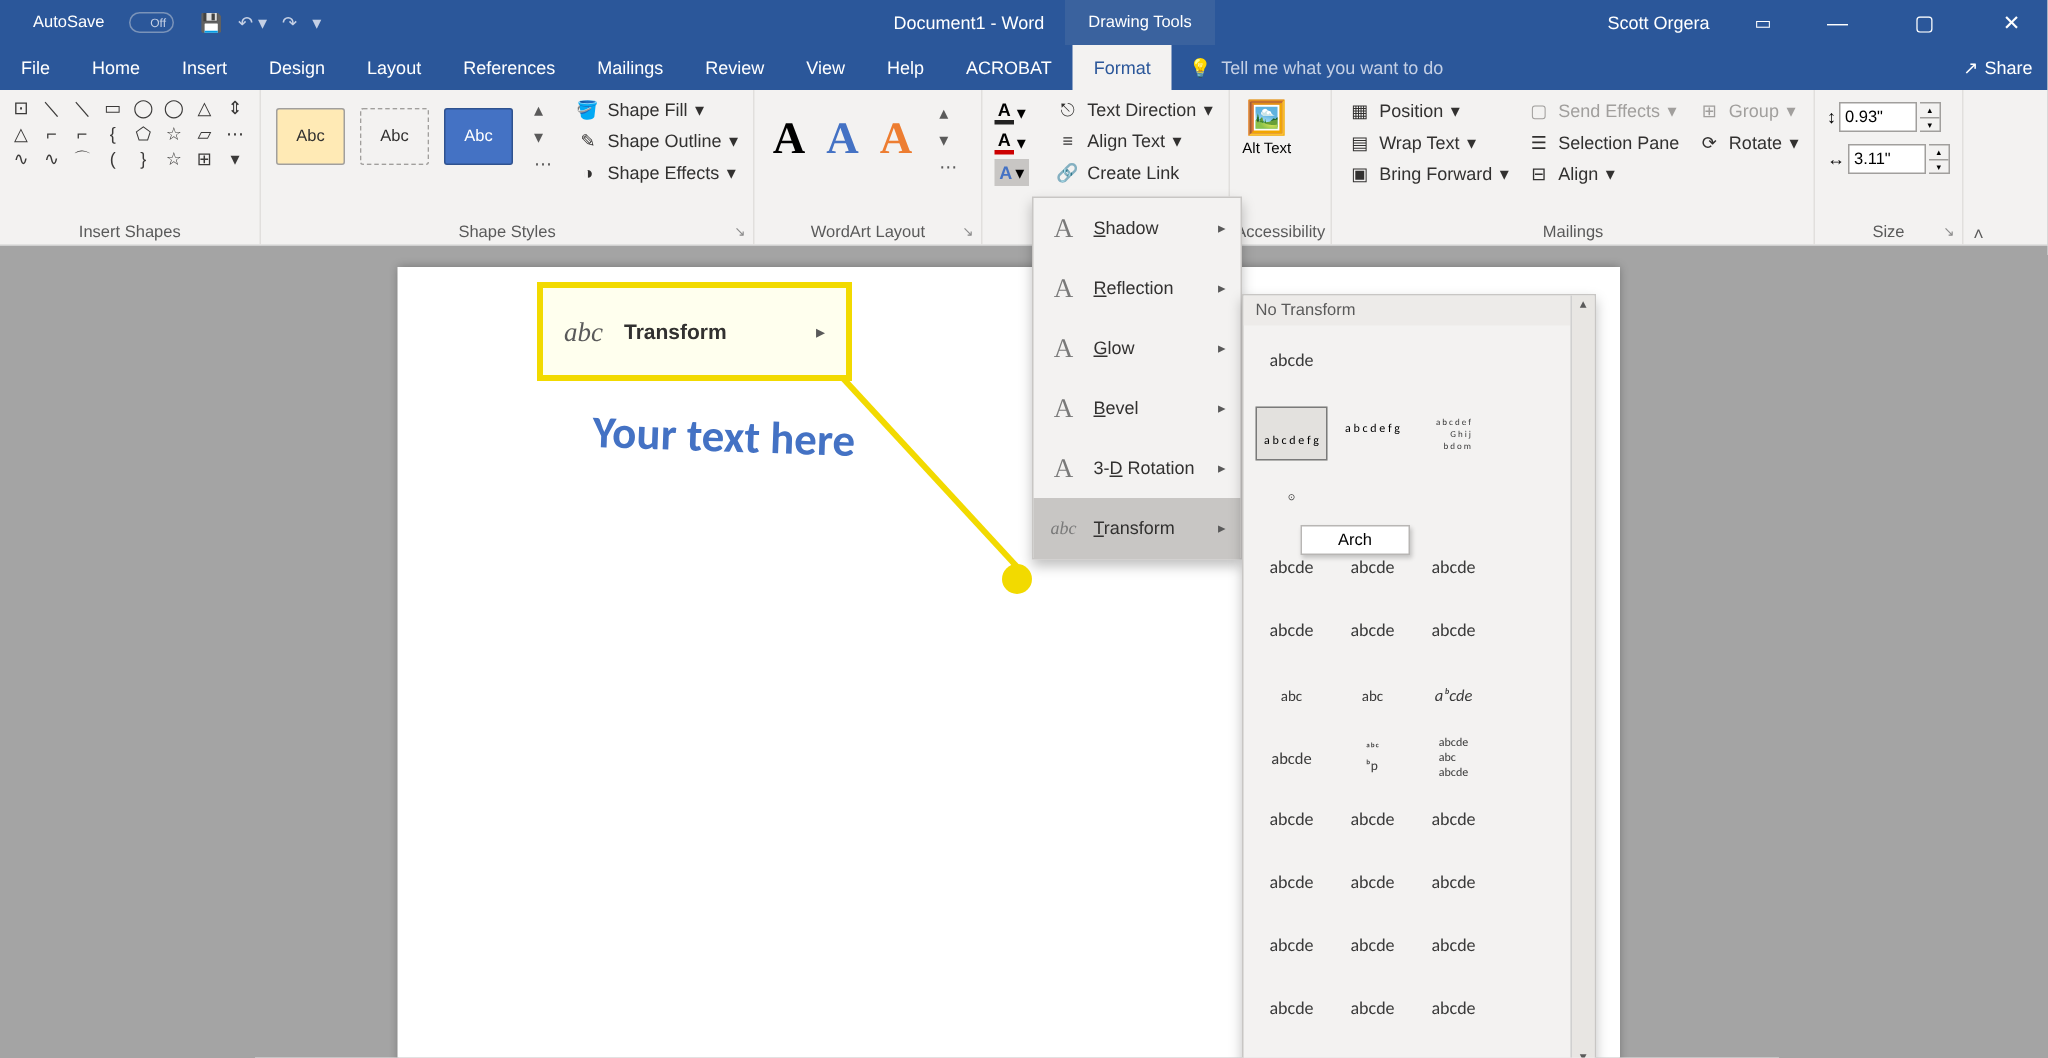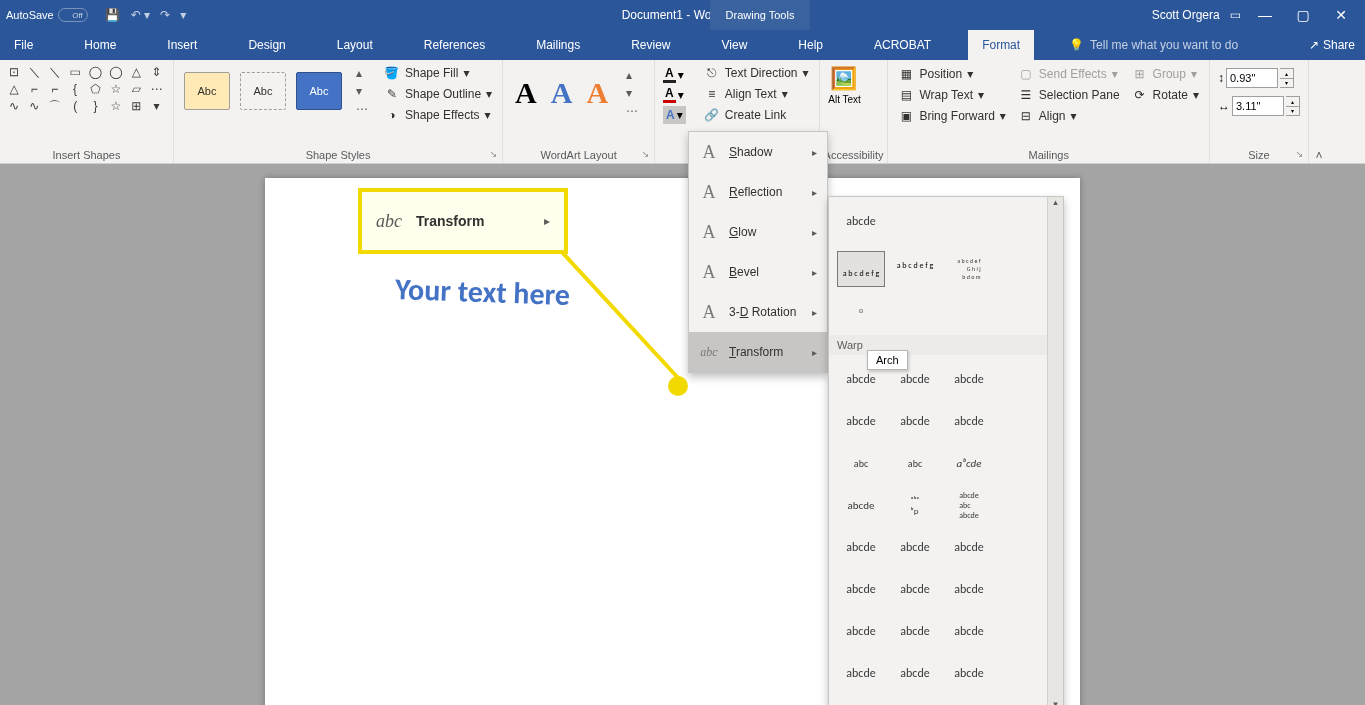--- a/index.html
+++ b/index.html
@@ -1,26 +1,26 @@
 <!DOCTYPE html>
 <html><head>
 <meta charset="utf-8">
 <style>
 * { margin: 0; padding: 0; box-sizing: border-box; }
 body { font-family: "Segoe UI", Tahoma, sans-serif; font-size: 12px; background: #a4a4a4; width: 1365px; height: 705px; overflow: hidden; position: relative; }
 .title-bar { background: #2b579a; height: 30px; display: flex; align-items: center; color: #fff; }
 .title-left { display: flex; align-items: center; padding: 0 6px; gap: 8px; }
-.autosave { display: flex; align-items: center; gap: 4px; font-size: 11px; }
+.autosave { display: flex; align-items: center; gap: 16px; font-size: 11px; margin-left: 16px; }
 .toggle { width: 30px; height: 14px; border: 1px solid #7a93b9; border-radius: 8px; display: flex; align-items: center; justify-content: flex-end; padding: 0 4px; font-size: 8px; color: #c5d0e5; }
 .qat { display: flex; gap: 10px; margin-left: 10px; color: #c5d0e5; }
 .title-center { flex: 1; text-align: center; font-size: 12px; color: #fff; position: relative; }
 .drawing-tools-tab { position: absolute; left: 710px; top: 0; width: 100px; height: 30px; background: #3a629e; color: #fff; font-size: 11px; display: flex; align-items: center; justify-content: center; }
-.title-right { display: flex; align-items: center; gap: 10px; padding-right: 10px; }
+.title-right { display: flex; align-items: center; gap: 30px; padding-right: 10px; }
 .win-btn { width: 28px; text-align: center; color: #fff; font-size: 14px; }
-.menu-bar { background: #2b579a; height: 30px; display: flex; align-items: center; color: #fff; position: relative; gap: 23px; }
+.menu-bar { background: #2b579a; height: 30px; display: flex; align-items: center; color: #fff; position: relative; }
 .menu-item { padding: 0 14px; font-size: 12px; cursor: pointer; height: 100%; display: flex; align-items: center; }
 .menu-item.active { background: #f3f2f1; color: #2b579a; }
 .tell-me { display: flex; align-items: center; gap: 6px; color: #c5d0e5; font-size: 12px; margin-left: 12px; }
 .share-btn { position: absolute; right: 10px; display: flex; align-items: center; gap: 4px; }
 .ribbon { background: #f3f2f1; height: 104px; display: flex; border-bottom: 1px solid #d0d0d0; }
 .ribbon-group { border-right: 1px solid #e1dfdd; display: flex; flex-direction: column; padding: 2px 4px 0 4px; position: relative; }
 .ribbon-group-body { flex: 1; display: flex; align-items: flex-start; }
 .ribbon-group-label { text-align: center; font-size: 11px; color: #5a5a5a; padding: 2px 0; }
 .dialog-launcher { position: absolute; bottom: 4px; right: 5px; font-size: 9px; color: #8a8a8a; }
 .shapes-gallery { width: 165px; display: grid; grid-template-columns: repeat(8, 1fr); gap: 1px 2px; padding: 2px; }
@@ -60,21 +60,21 @@
 .te-dd-item .submenu-arrow { margin-left: auto; font-size: 10px; color: #5a5a5a; }
 .te-dd-item.highlighted { background: #c8c6c4; }
 .transform-panel { position: absolute; left: 828px; top: 196px; width: 236px; height: 520px; background: #f3f2f1; border: 1px solid #c8c6c4; box-shadow: 0 4px 8px rgba(0,0,0,0.25); z-index: 51; display: flex; }
 .tp-body { flex: 1; overflow: hidden; }
 .tp-scroll { width: 16px; background: #e8e6e3; border-left: 1px solid #d0d0d0; display: flex; flex-direction: column; }
 .tp-scroll .sb-btn { height: 16px; text-align: center; font-size: 9px; color: #5a5a5a; }
 .tp-section-head { padding: 4px 8px; font-size: 11px; color: #5a5a5a; background: #edebe9; }
 .tp-grid { display: flex; flex-wrap: wrap; gap: 6px; padding: 6px 8px; }
 .tp-thumb { width: 48px; height: 36px; display: flex; align-items: center; justify-content: center; font-size: 12px; color: #3a3a3a; font-family: "Calibri", sans-serif; position: relative; }
 .tp-thumb.sel-thumb { border: 1px solid #7a7a7a; background: #e3e1de; }
-.tp-tooltip { position: absolute; left: 867px; top: 350px; background: #fff; border: 1px solid #b8b6b4; padding: 3px 8px; font-size: 11px; z-index: 60; box-shadow: 1px 2px 3px rgba(0,0,0,0.2); }
+.tp-tooltip { position: absolute; left: 867px; top: 350px; background: #fff; border: 1px solid #b8b6b4; padding: 3px 24px; font-size: 11px; z-index: 60; box-shadow: 1px 2px 3px rgba(0,0,0,0.2); }
 .callout-box { position: absolute; left: 358px; top: 188px; width: 210px; height: 66px; border: 4px solid #f2da00; background: #ffffee; z-index: 40; display: flex; align-items: center; gap: 14px; padding: 0 14px; }
 .callout-box .cb-icon { font-style: italic; font-family: "Segoe Script", cursive; font-size: 18px; color: #5a5a5a; }
 .callout-box .cb-label { font-weight: 600; font-size: 14px; color: #323130; }
 .callout-box .cb-arrow { margin-left: auto; font-size: 12px; color: #5a5a5a; }
 .callout-line { position: absolute; left: 560px; top: 250px; width: 145px; height: 145px; z-index: 39; pointer-events: none; }
 .callout-dot { position: absolute; left: 668px; top: 376px; width: 20px; height: 20px; background: #f2da00; border-radius: 50%; z-index: 55; }
 .u { text-decoration: underline; }
 </style>
 </head>
 <body>
@@ -320,38 +320,38 @@
     </div>
   <div class="te-dd-item highlighted">
       <span class="aicon" style="font-style:italic;font-size:12px;">abc</span>
       <span><span class="u">T</span>ransform</span>
       <span class="submenu-arrow">▸</span>
     </div>
 </div>
 
 <div class="transform-panel">
   <div class="tp-body">
+    <div class="tp-section-head">No Transform</div>
     <div class="tp-grid">
       <div class="tp-thumb">abcde</div>
     </div>
     <div class="tp-grid">
       <div class="tp-thumb sel-thumb">
           <svg width="46" height="30">
             <text x="23" y="22" text-anchor="middle" font-size="8">a b c d e f g</text>
           </svg>
         </div>
       <div class="tp-thumb">
           <svg width="46" height="30">
             <text x="23" y="14" text-anchor="middle" font-size="8">a b c d e f g</text>
           </svg>
         </div>
       <div class="tp-thumb" style="font-size:6px;text-align:right;">a b c d e f<br>G h i j<br>b d o m</div>
       <div class="tp-thumb" style="font-size:6px;">⊙</div>
     </div>
-    <div class="tp-section-head">Warp</div>
     <div class="tp-grid">
       <div class="tp-thumb">abcde</div>
       <div class="tp-thumb">abcde</div>
       <div class="tp-thumb">abcde</div>
       <div class="tp-thumb">abcde</div>
       <div class="tp-thumb">abcde</div>
       <div class="tp-thumb">abcde</div>
       <div class="tp-thumb" style="font-size:10px;">abc</div>
       <div class="tp-thumb" style="font-size:10px;">abc</div>
       <div class="tp-thumb" style="font-style:italic;font-size:11px;">aᵇcde</div>

